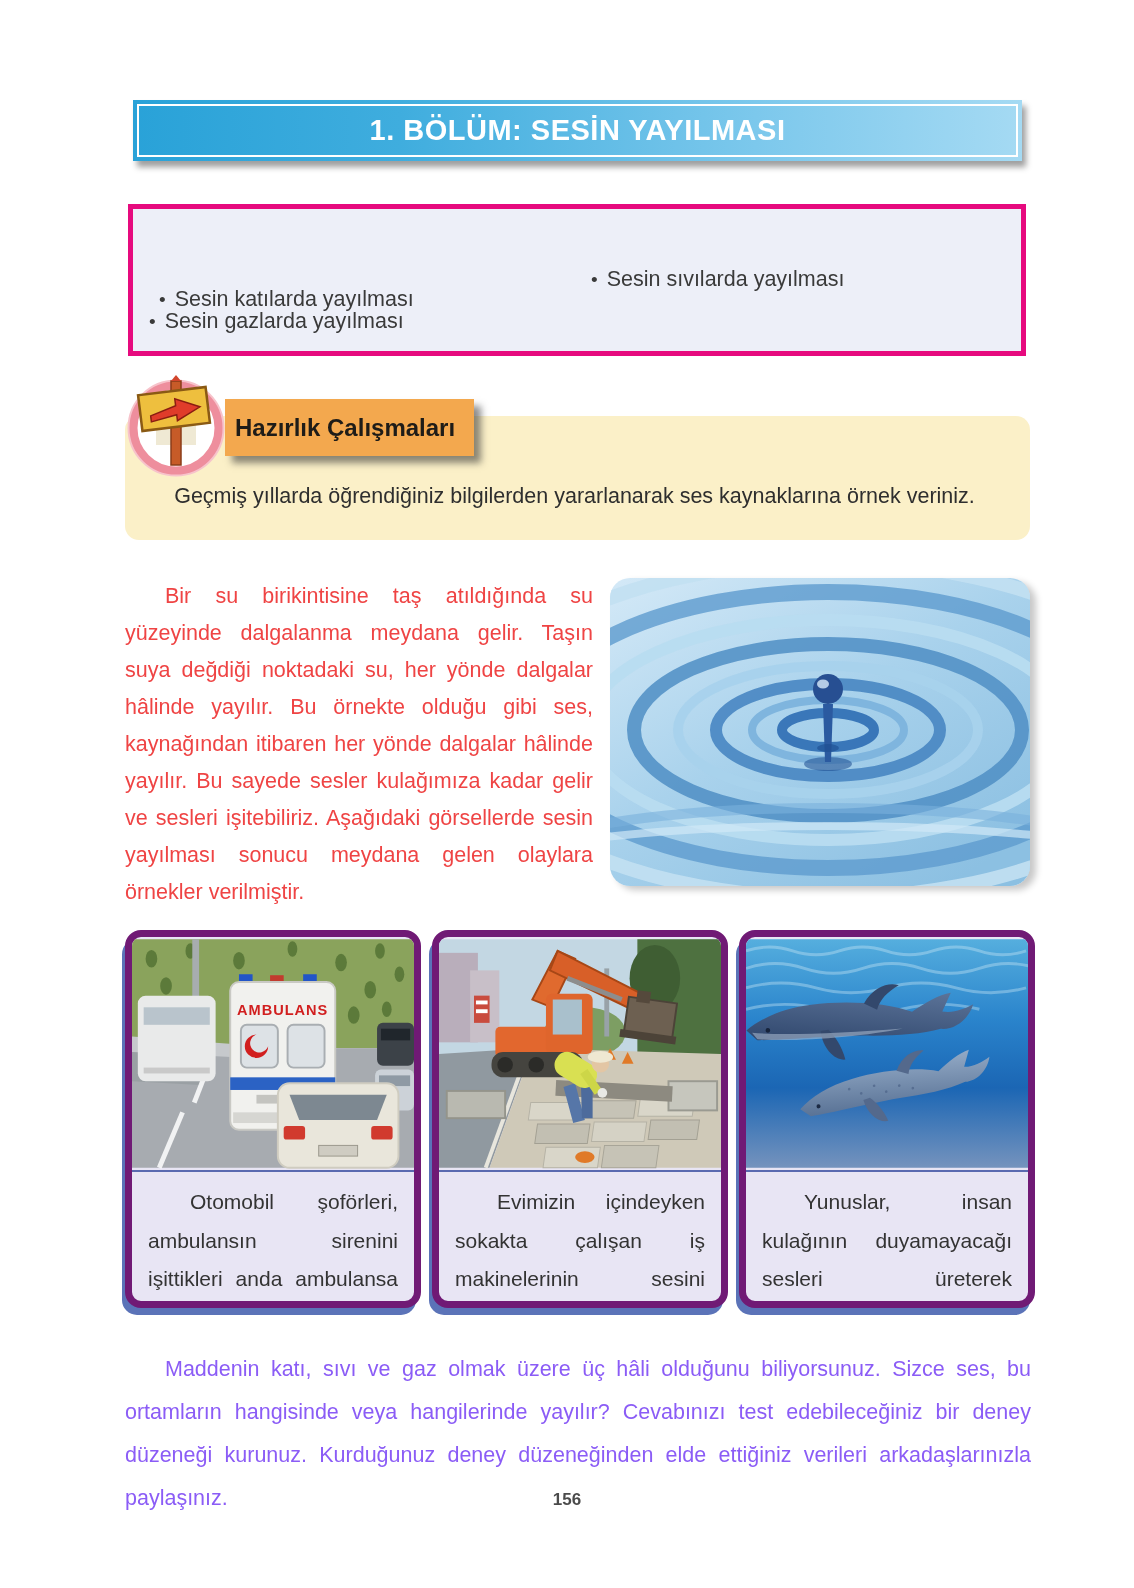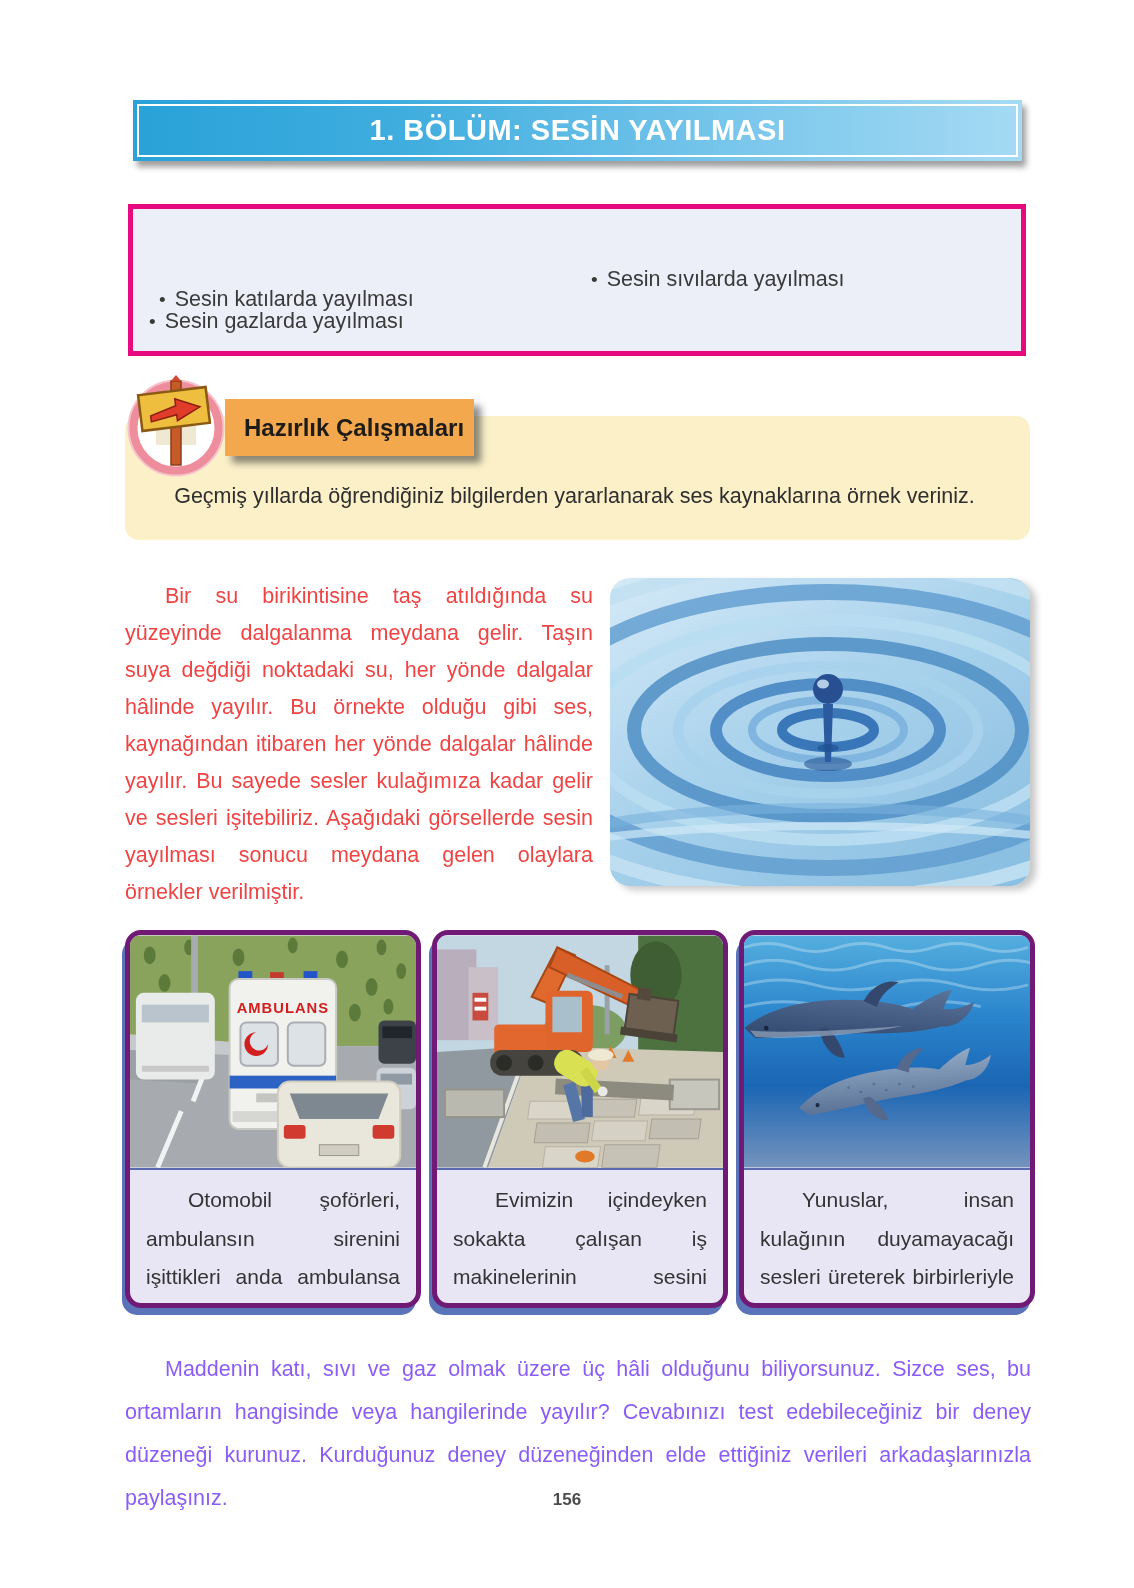--- a/index.html
+++ b/index.html
@@ -38,21 +38,21 @@
   .c-item-3 { left:16px;  top:100px; }
 
   
   .prep-panel {
     position:absolute; left:125px; top:416px; width:905px; height:124px;
     background:#fbf0c8; border-radius:14px;
   }
   .prep-label {
     position:absolute; left:225px; top:399px; width:249px; height:57px;
     background:#f3a84e; box-shadow:7px 7px 7px rgba(45,45,45,0.55);
-    display:flex; align-items:center; padding-left:19px;
+    display:flex; align-items:center; padding-left:10px;
     font-size:24px; font-weight:bold; color:#1e1c18;
   }
   .prep-icon { position:absolute; left:126px; top:373px; width:100px; height:104px; }
   .prep-text {
     position:absolute; left:122px; top:484px; width:905px; text-align:center;
     font-size:21.5px; color:#2e2e2e;
   }
 
   
   .intro-paragraph {
@@ -65,21 +65,21 @@
   }
   .water-photo {
     left:610px; top:578px; width:420px; height:308px;
     box-shadow:6px 4px 7px rgba(0,0,0,0.22);
   }
   .photo-frame svg, .card-image svg { width:100%; height:100%; display:block; }
 
   
   .card {
     position:absolute; top:930px; width:296px; height:378px;
-    border:5px solid #701a75; border-radius:16px; background:#e8e5f4;
+    border:7px solid #701a75; border-radius:16px; background:#e8e5f4;
     box-shadow:-4px 8px 0 -1px #5b73b8; overflow:hidden;
   }
   .card-1 { left:125px; } .card-2 { left:432px; } .card-3 { left:739px; }
   .card-image { height:235px; width:100%; border-bottom:2px solid #5a6ab0; }
   .card-caption {
     padding:11px 16px 0 16px; font-size:21px; line-height:38.5px;
     text-align:justify; text-indent:42px; color:#333333;
   }
 
   

